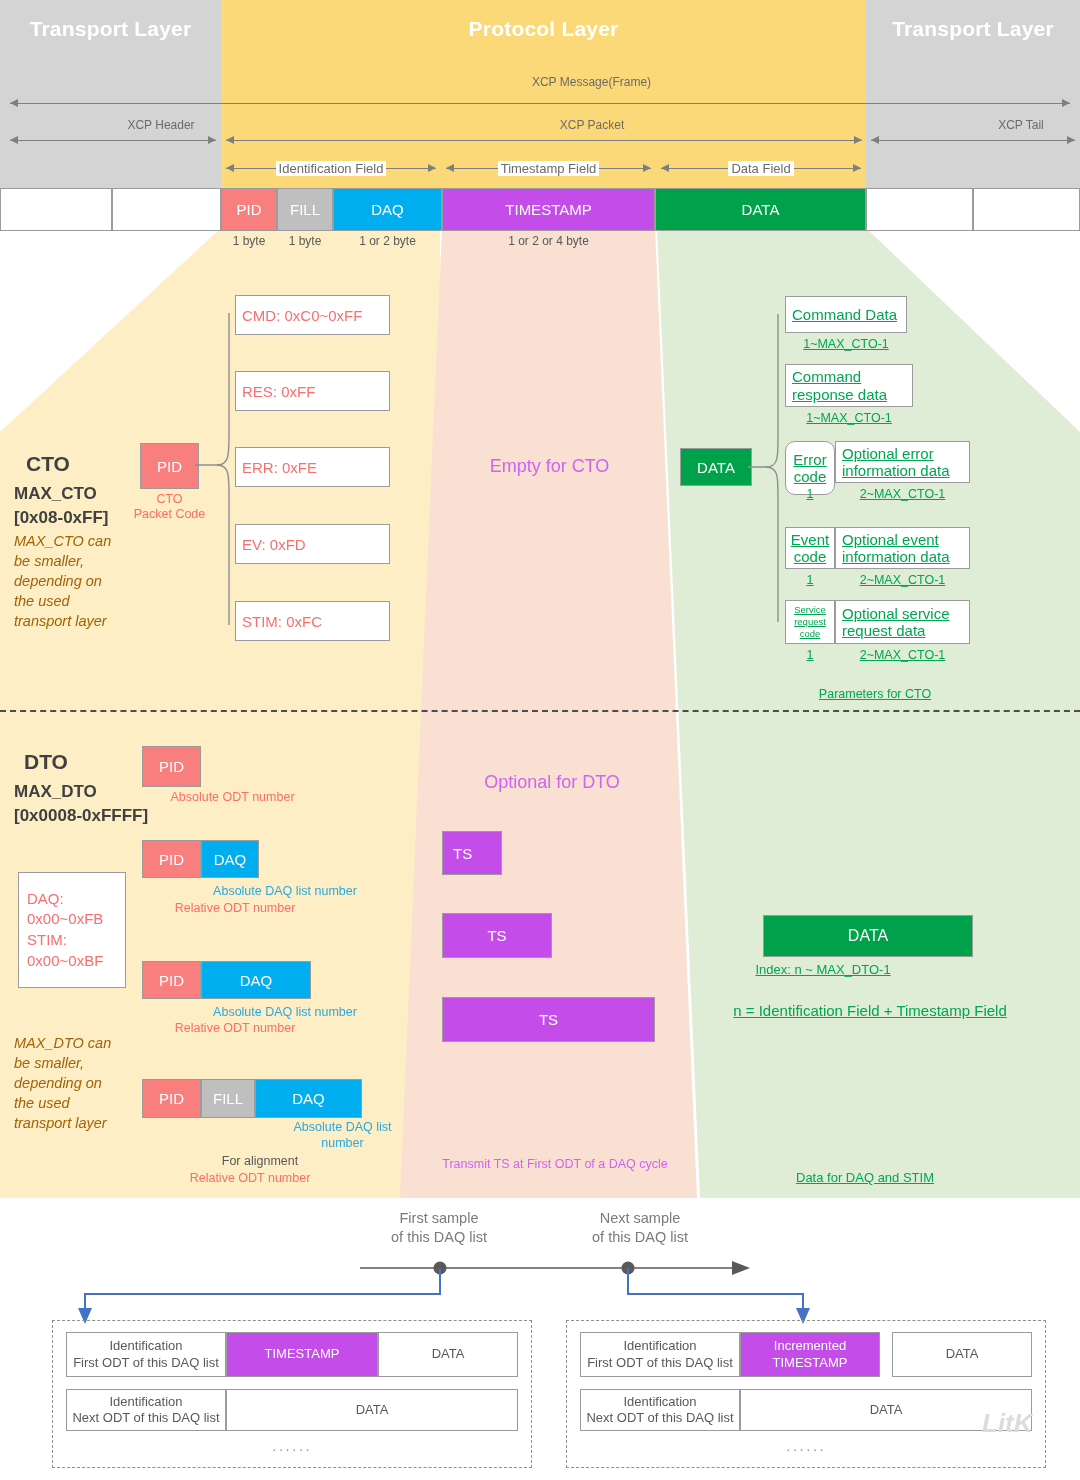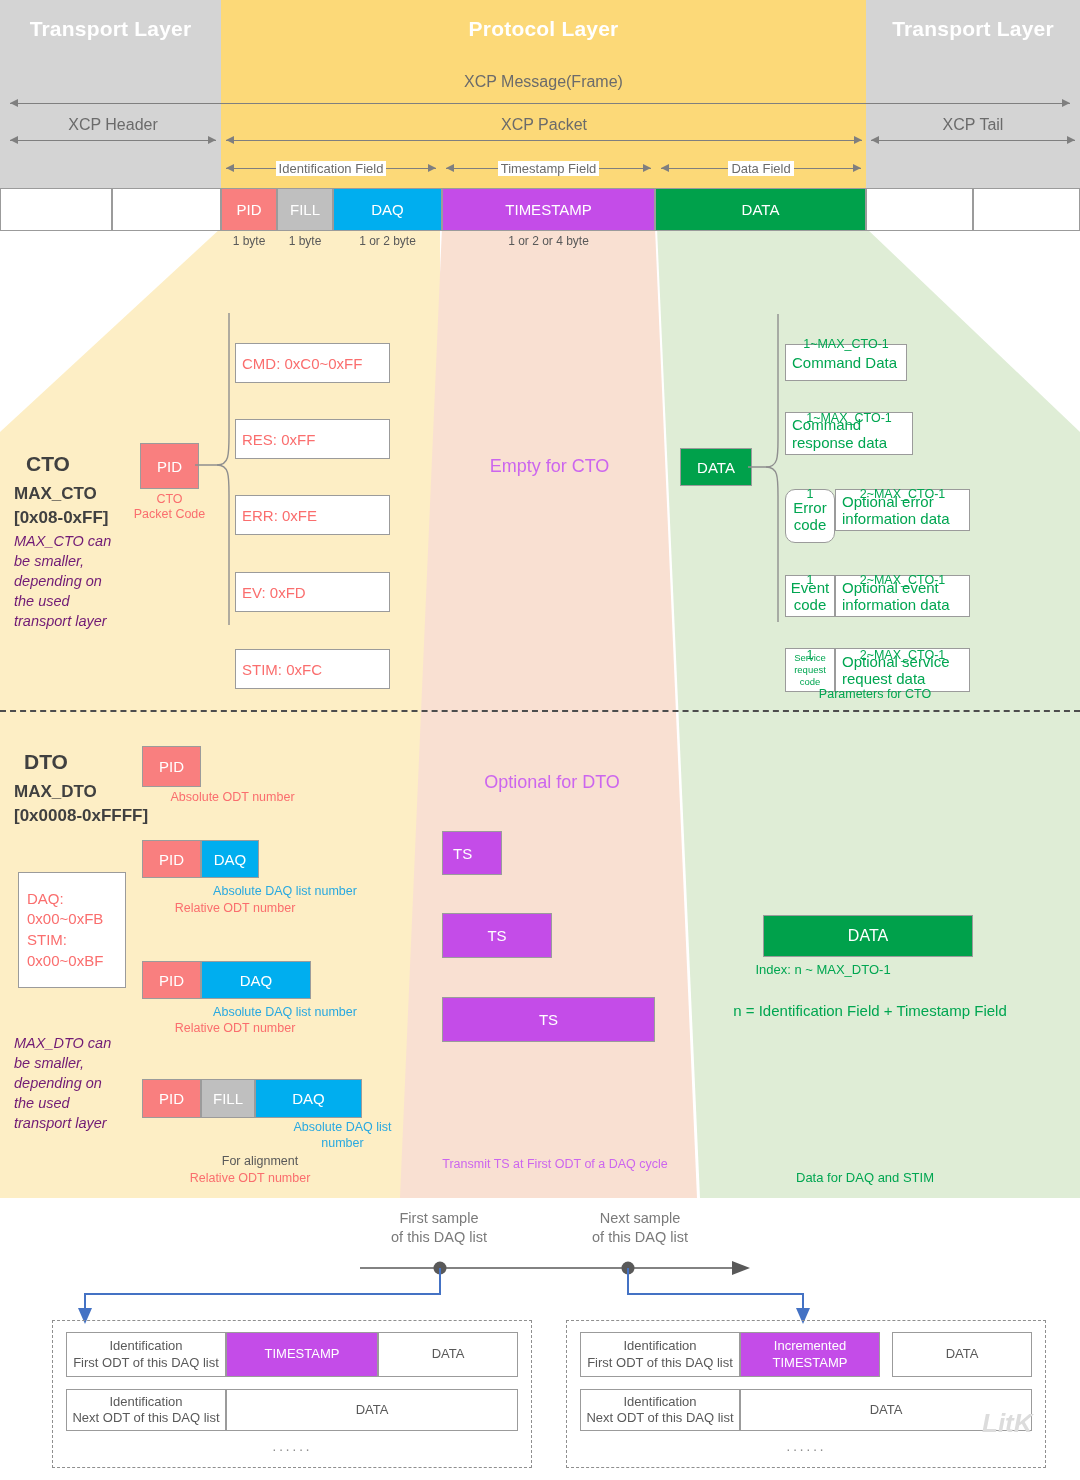--- a/index.html
+++ b/index.html
@@ -5,21 +5,21 @@
   html,body{margin:0;padding:0;background:#ffffff;}
   body{width:1080px;height:1480px;position:relative;overflow:hidden;
        font-family:"Liberation Sans","DejaVu Sans",sans-serif;color:#595959;}
   .abs{position:absolute;}
   .ctr{display:flex;align-items:center;justify-content:center;text-align:center;}
 
   
   .band-gray{background:#d4d4d4;}
   .band-yellow{background:#fcd978;}
   .layer-title{color:#ffffff;font-weight:bold;font-size:21px;letter-spacing:.2px;}
-  .mid-label{color:#6b6b6b;font-size:16px;}
+  .mid-label{color:#6b6b6b;font-size:12px;margin-left:48px;}
   .mid-label-sm{color:#6b6b6b;font-size:13px;background:#ffffff;padding:0 3px;}
 
   
   .darrow{position:absolute;height:1px;background:#7f7f7f;}
   .darrow:before,.darrow:after{content:"";position:absolute;top:-4px;width:0;height:0;
      border-top:4.5px solid transparent;border-bottom:4.5px solid transparent;}
   .darrow:before{left:0;border-right:8px solid #7f7f7f;}
   .darrow:after{right:0;border-left:8px solid #7f7f7f;}
 
   
@@ -29,35 +29,35 @@
   .c-white{background:#ffffff;color:#595959;}
   .c-pid{background:#f97f7f;}
   .c-fill{background:#bfbfbf;}
   .c-daq{background:#00aeef;}
   .c-ts{background:#c44ce8;}
   .c-data{background:#00a14b;}
   .bytelbl{position:absolute;font-size:12px;color:#595959;text-align:center;}
 
   
   .wbox{position:absolute;background:#ffffff;border:1px solid #9b9b9b;box-sizing:border-box;
-        display:flex;align-items:center;padding-left:6px;font-size:15px;margin-top:48px;}
+        display:flex;align-items:center;padding-left:6px;font-size:15px;}
   .wbox.c{justify-content:center;padding-left:0;}
   .red{color:#fa6e6e;}
-  .grn{color:#00a651;}
+  .grn{color:#00a651;text-decoration:underline;}
   .blu{color:#29a9e0;}
   .pur{color:#cc66ee;}
   .gry{color:#595959;}
 
   .cap{position:absolute;font-size:12.5px;text-align:center;line-height:1.22;}
 
   .blk{position:absolute;border:1px solid #9b9b9b;box-sizing:border-box;
        display:flex;align-items:center;justify-content:center;color:#fff;font-size:15px;}
 
   .hdr{position:absolute;font-weight:bold;color:#404040;}
-  .ital{font-style:italic;color:#701a75;font-size:14.5px;line-height:1.38;}
+  .ital{font-style:italic;color:#a16207;font-size:14.5px;line-height:1.38;}
 
   .dashdiv{position:absolute;border-top:2px dashed #4d4d4d;}
 
   
   .dashbox{position:absolute;border:1px dashed #8f8f8f;box-sizing:border-box;}
   .rowbox{position:absolute;border:1px solid #9b9b9b;box-sizing:border-box;
           display:flex;align-items:center;justify-content:center;
           text-align:center;font-size:13px;color:#595959;line-height:1.25;}
   .ts-fill{background:#c44ce8;color:#ffffff;}
   .dots{position:absolute;font-size:14px;color:#8f8f8f;letter-spacing:2px;text-align:center;}

